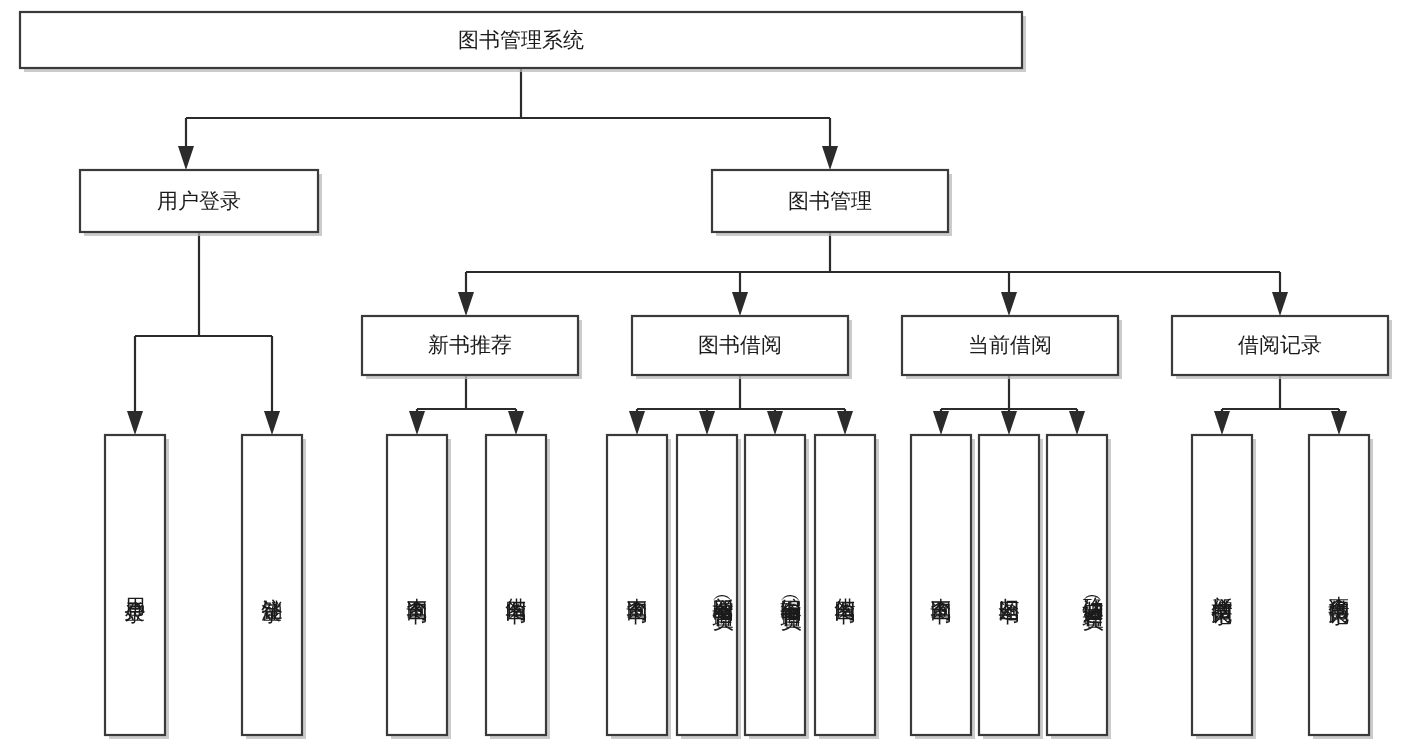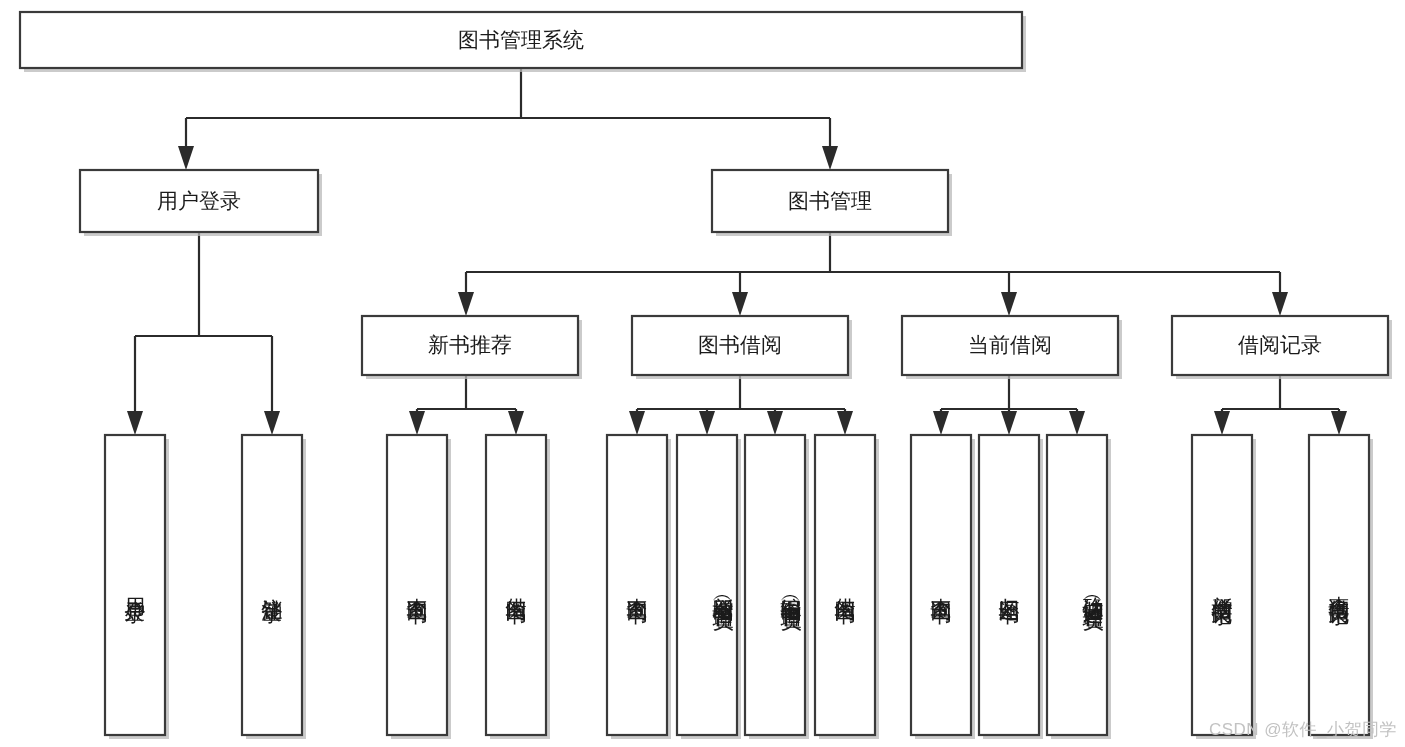--- a/index.html
+++ b/index.html
@@ -219,14 +219,13 @@
   <div class="vert-label" style="left:745px; top:443px; width:60px; height:292px; display:flex; align-items:flex-start; justify-content:center;">编辑图书（管理员）</div>
   <div class="vert-label" style="left:815px; top:435px; width:60px; height:300px; display:flex; align-items:center; justify-content:center;">借阅图书</div>
 
   <div class="vert-label" style="left:911px; top:435px; width:60px; height:300px; display:flex; align-items:center; justify-content:center;">查询图书</div>
   <div class="vert-label" style="left:979px; top:435px; width:60px; height:300px; display:flex; align-items:center; justify-content:center;">归还图书</div>
   <div class="vert-label" style="left:1047px; top:443px; width:60px; height:292px; display:flex; align-items:flex-start; justify-content:center;">确认归还（管理员）</div>
 
   <div class="vert-label" style="left:1192px; top:435px; width:60px; height:300px; display:flex; align-items:center; justify-content:center;">新增借阅记录</div>
   <div class="vert-label" style="left:1309px; top:435px; width:60px; height:300px; display:flex; align-items:center; justify-content:center;">查询借阅记录</div>
 
-  <div class="watermark">CSDN @软件_小贺同学</div>
 </div>
 
 </body></html>

